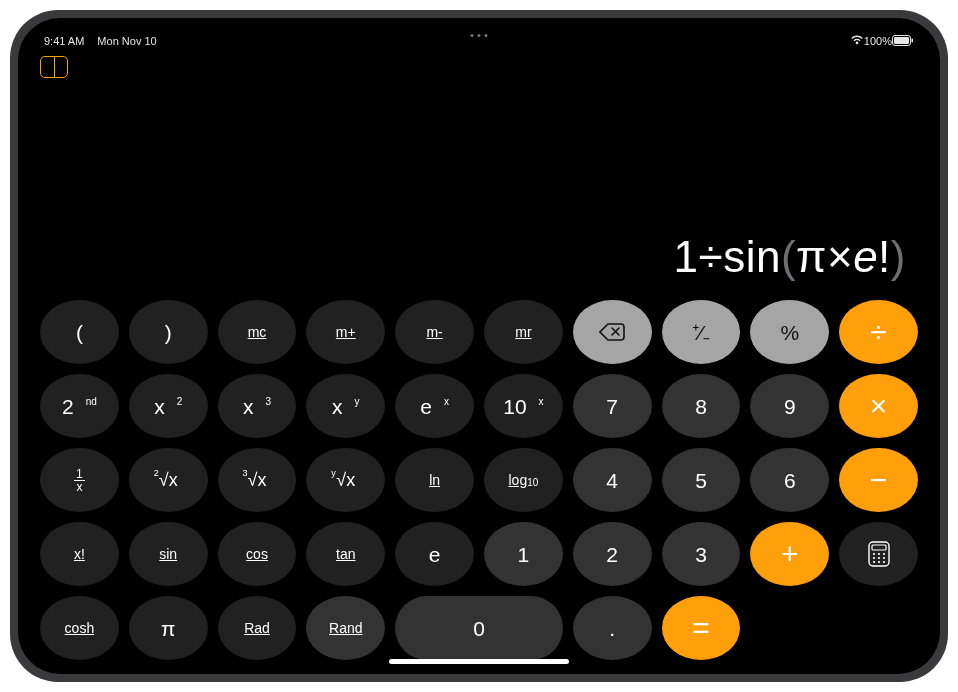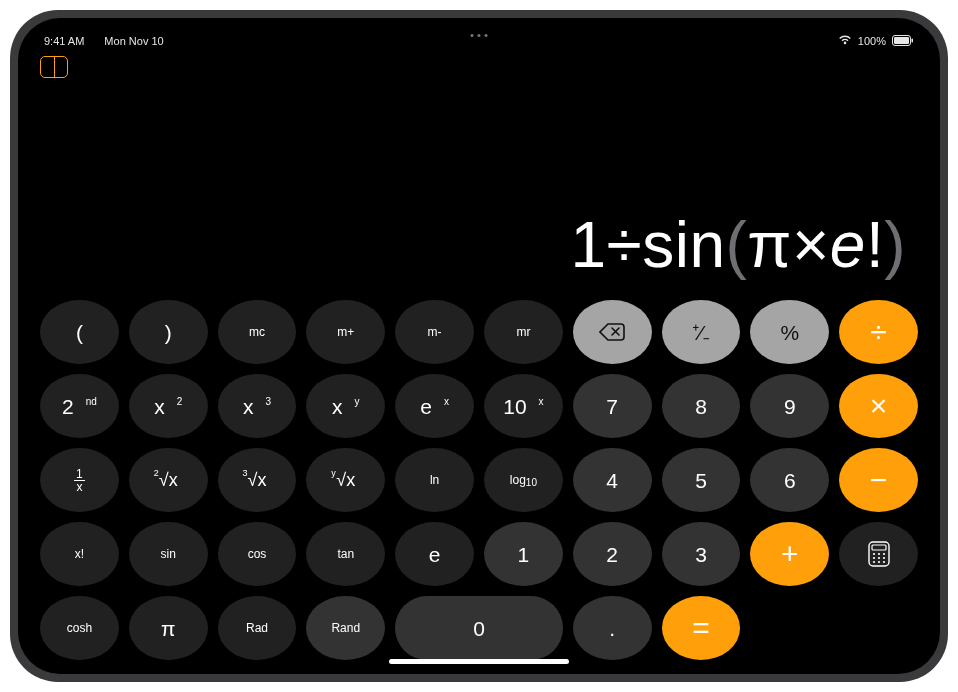--- a/index.html
+++ b/index.html
@@ -28,22 +28,22 @@
   .status-bar {
     display: flex;
     justify-content: space-between;
     align-items: center;
     font-size: 11px;
     font-weight: 500;
     height: 18px;
     padding: 0 4px;
     color: #e6e6e6;
   }
-  .status-left { display:flex; gap:20px; align-items:center; }
-  .status-right { display:flex; gap:6px; align-items:center; }
+  .status-left { display:flex; gap:13px; align-items:center; }
+  .status-right { display:flex; align-items:center; }
   .ellipsis-dots {
     position: absolute;
     left: 50%; transform: translateX(-50%);
     top: 16px;
     display: flex; gap: 4px;
   }
   .ellipsis-dots span { width:3px; height:3px; background:#777; border-radius:50%; }
 
   .wifi-icon, .battery-icon { display:inline-block; vertical-align:middle; }
 
@@ -60,21 +60,21 @@
 
   
   .display-area {
     flex: 1;
     display: flex;
     align-items: flex-end;
     justify-content: flex-end;
     padding: 0 12px 18px 0;
   }
   .expression {
-    font-size: 64px;
+    font-size: 44px;
     font-weight: 300;
     letter-spacing: 0.5px;
     white-space: nowrap;
     color: #fff;
     text-align: right;
   }
   .expression .dim { color: #6e6e73; }
   .expression .ital { font-style: italic; }
 
   
@@ -97,21 +97,21 @@
     align-items: center;
     justify-content: center;
     line-height: 1;
   }
   .dark   { background: #212121; }
   .digit  { background: #333333; }
   .light  { background: #a5a5a5; color:#111; font-weight:500; }
   .orange { background: #ff9f0a; font-size: 30px; font-weight: 400; }
   .btn sup { font-size: 10px; vertical-align: super; position: relative; top: -4px; padding-left: 12px; }
   .btn sub { font-size: 10px; vertical-align: sub; position: relative; bottom: -3px; }
-  .btn .sm { font-size: 12px; }
+  .btn .sm { font-size: 14px; text-decoration: underline; }
 
   .pill-zero { grid-column: span 2; border-radius: 32px; }
 
   .home-indicator {
     position:absolute;
     bottom: 10px; left: 50%;
     transform: translateX(-50%);
     width: 180px; height: 5px;
     background: #fff; border-radius: 3px;
   }

